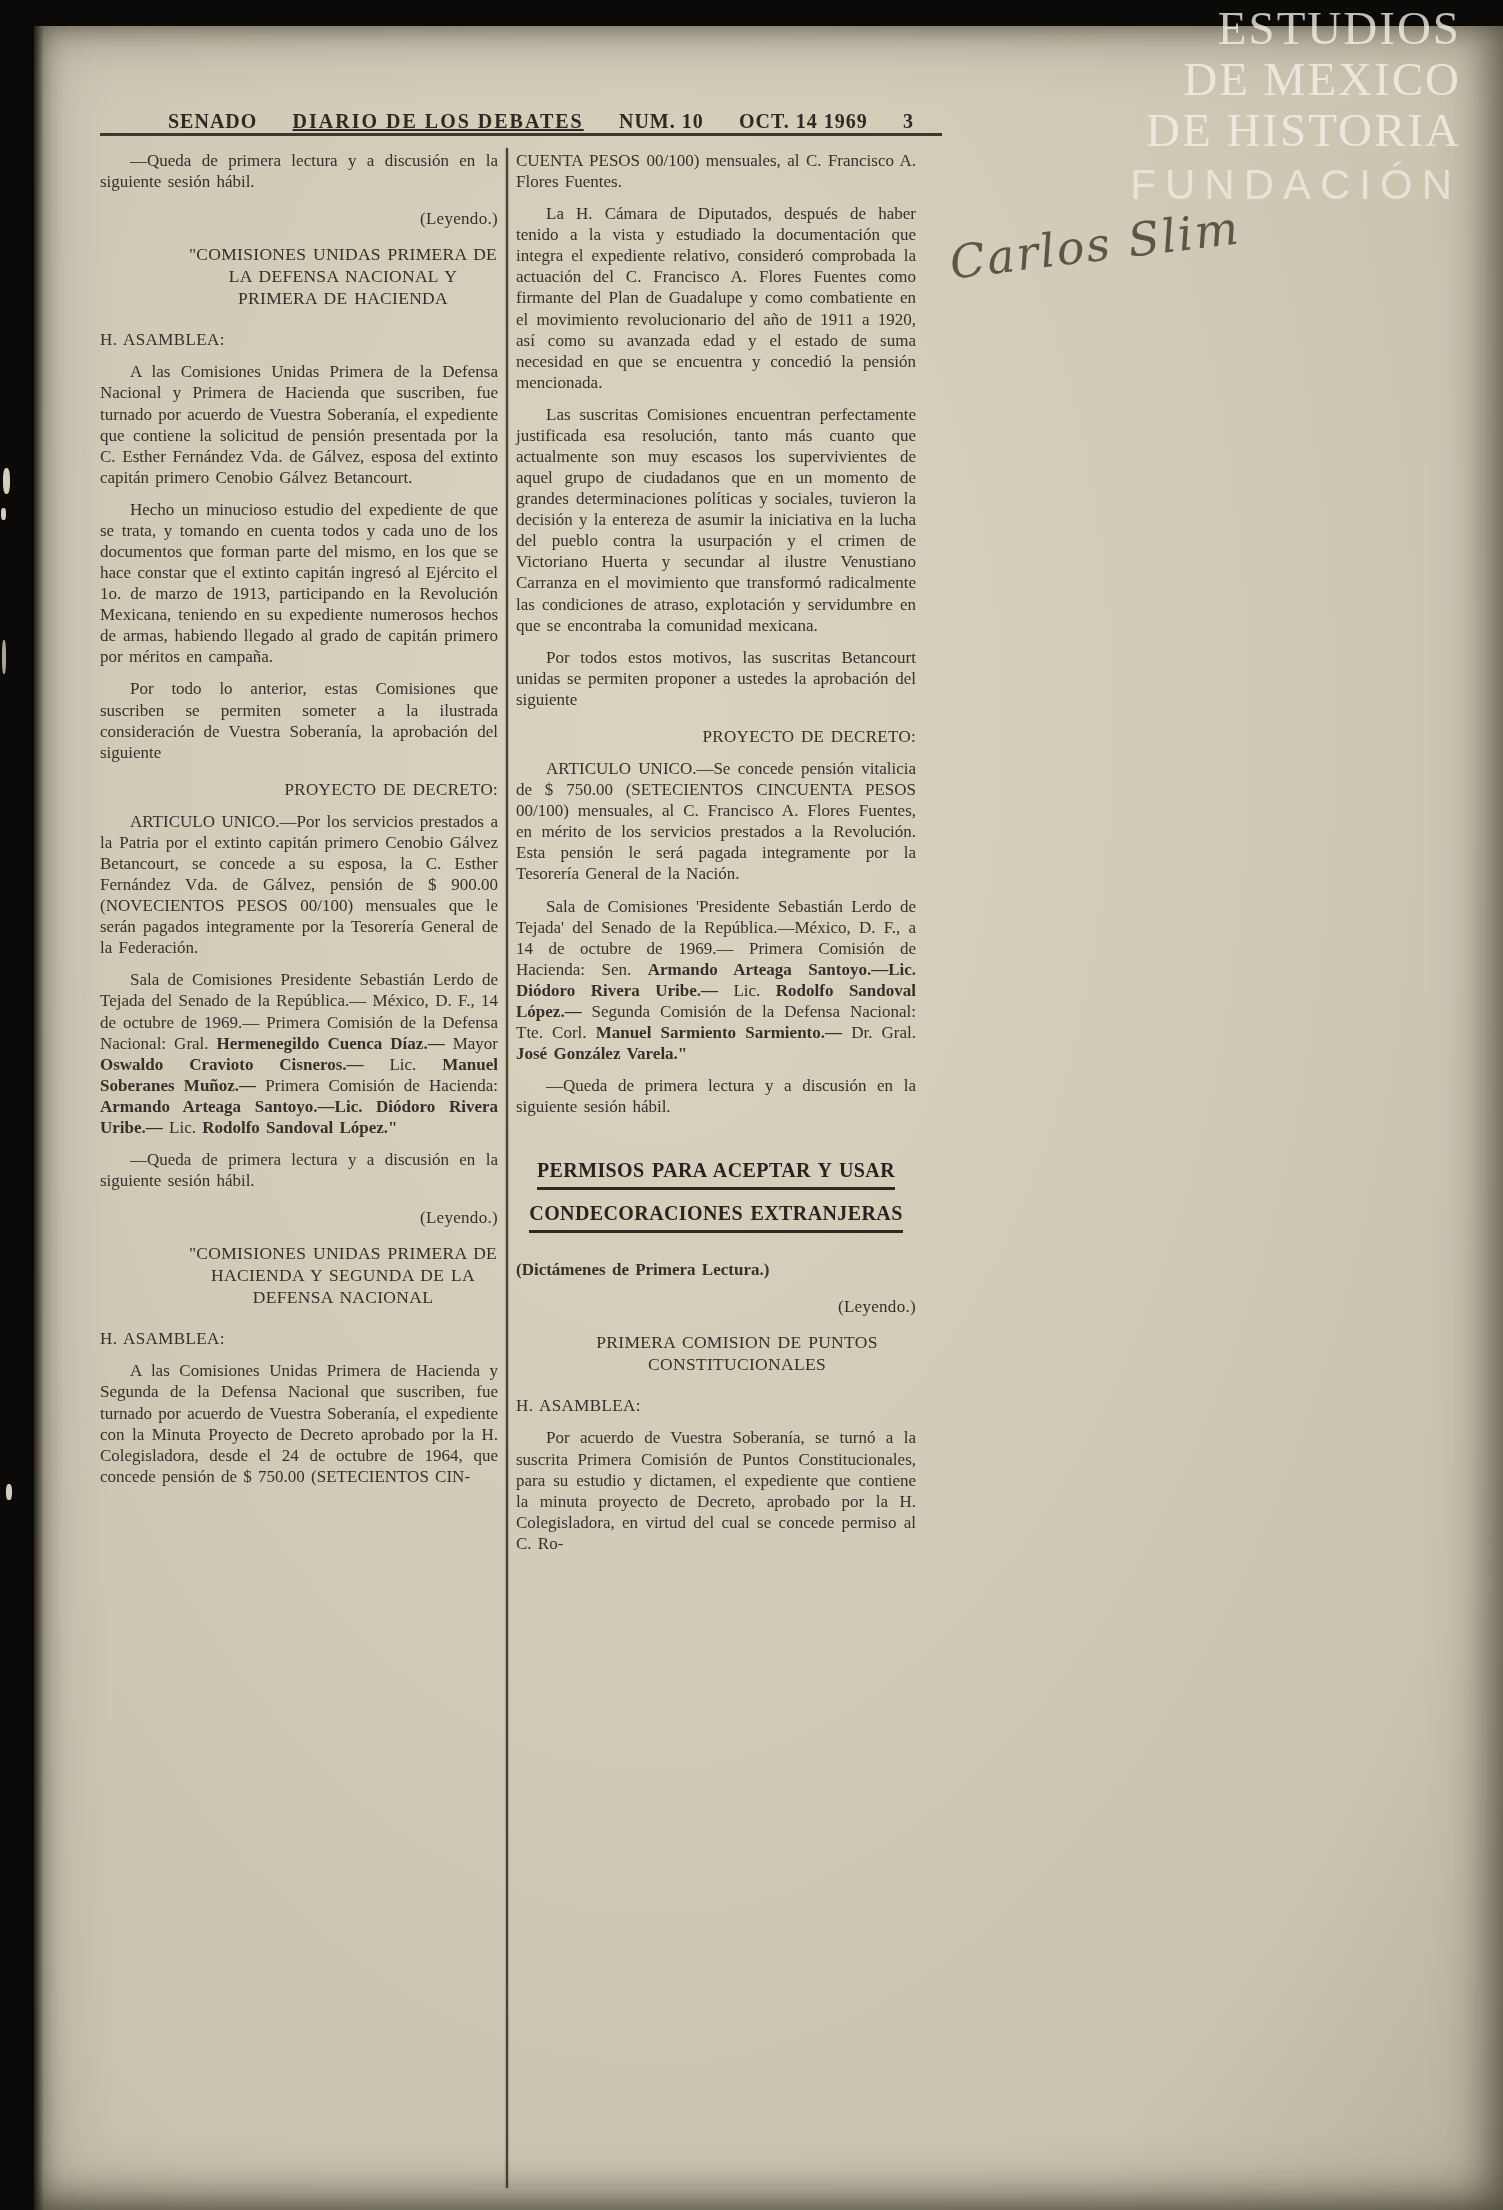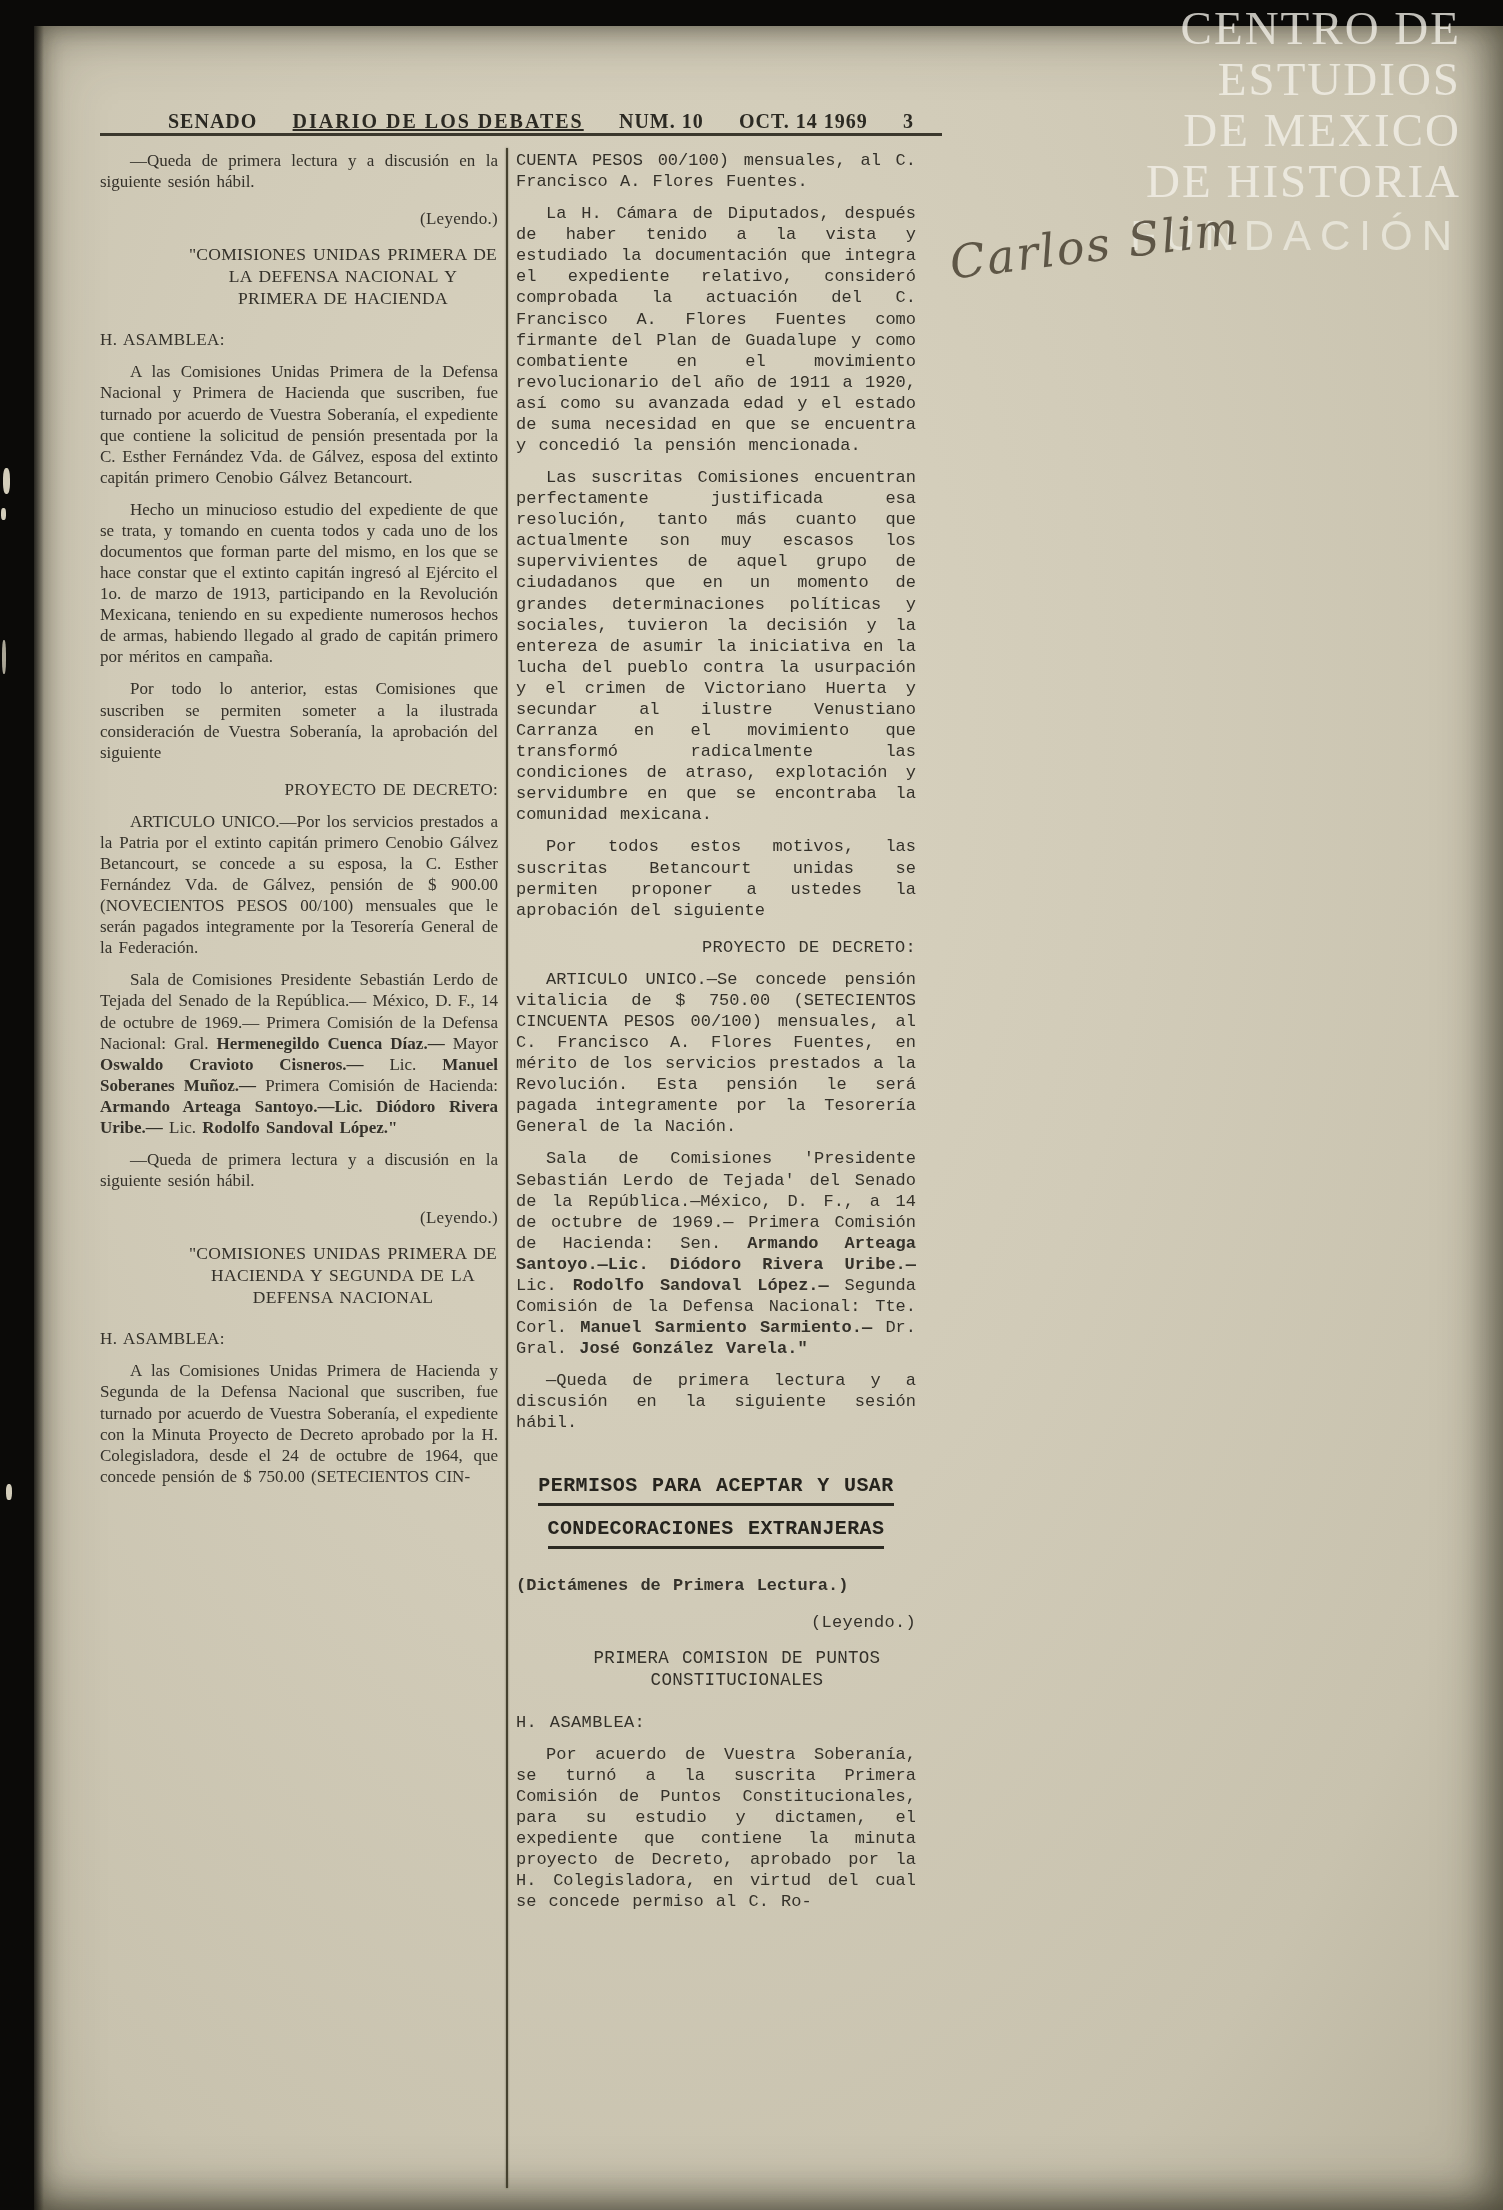--- a/index.html
+++ b/index.html
@@ -81,21 +81,21 @@
   }
   .masthead .m-title { letter-spacing:2px;text-decoration:underline; }
 
   .columns {
     display:flex; align-items:stretch;
     margin-top:12px;
     min-height:2040px;
   }
   .col { font-size:17px; line-height:1.24; }
   .col-left  { width:398px; }
-  .col-right { width:400px;font-family:Liberation Mono, monospace; }
+  .col-right { width:400px; }
   .divider {
     width:2px; background:#45412f;
     margin:0 8px;
     box-shadow:0 0 2px rgba(40,38,24,.6);
   }
 
   
   .block { text-align:justify; margin-top:11px; word-spacing:2px; }
   .col > .block:first-child { margin-top:2px; }
   .para { text-indent:30px; }
@@ -177,21 +177,20 @@
     </div>
   </div>
 
   <div class="paper-edge"></div>
   <div class="speck s1"></div>
   <div class="speck s2"></div>
   <div class="speck s3"></div>
   <div class="speck s4"></div>
 
   <div class="watermark">
-    <div class="wm-line">CENTRO DE</div>
     <div class="wm-line">ESTUDIOS</div>
     <div class="wm-line">DE MEXICO</div>
     <div class="wm-line">DE HISTORIA</div>
     <div class="wm-foundation">FUNDACIÓN</div>
   </div>
   <div class="wm-signature">Carlos Slim</div>
 
 </div>
 
 </body></html>

